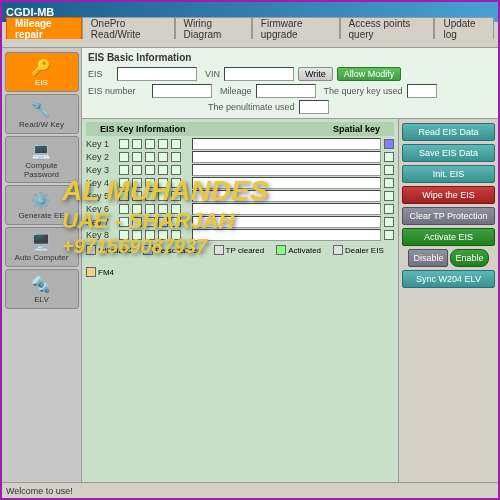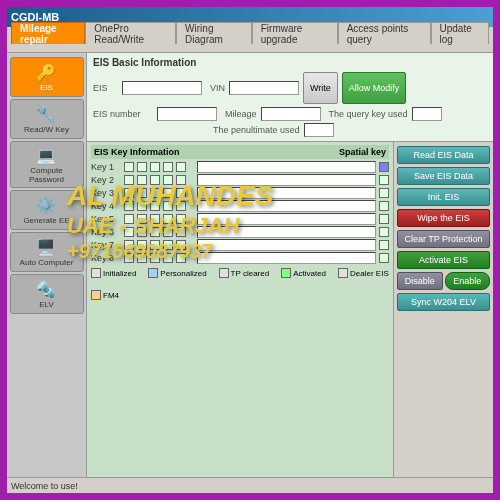--- a/index.html
+++ b/index.html
@@ -1,18 +1,18 @@
 <!DOCTYPE html>
 <html><head>
   <meta charset="utf-8">
   <style>
     * { box-sizing: border-box; margin: 0; padding: 0; font-family: Arial, sans-serif; }
     body { width: 500px; height: 500px; overflow: hidden; background: #2a2a2a; }
     
-    .window { width: 500px; height: 500px; background: #d4d0c8; border: 7px solid #a21caf; display: flex; flex-direction: column; }
+    .window { width: 500px; height: 500px; background: #d4d0c8; border: 2px solid #a21caf; display: flex; flex-direction: column; }
     
     
     .title-bar { background: linear-gradient(to right, #1a5c8a, #4a9fd4); height: 20px; display: flex; align-items: center; justify-content: space-between; padding: 0 4px; flex-shrink: 0; }
     .title-bar-left { display: flex; align-items: center; gap: 4px; }
     .title-bar-title { color: white; font-size: 11px; font-weight: bold; }
     .title-bar-right { display: flex; align-items: center; gap: 2px; }
     .title-btn { width: 14px; height: 14px; border: 1px solid #aaa; font-size: 9px; display: flex; align-items: center; justify-content: center; cursor: pointer; color: #333; }
     .title-btn.minimize { background: #d4d0c8; }
     .title-btn.maximize { background: #d4d0c8; }
     .title-btn.close { background: #c04040; color: white; }
@@ -29,30 +29,30 @@
     .sidebar-icon { width: 28px; height: 20px; display: flex; align-items: center; justify-content: center; font-size: 16px; }
     .sidebar-label { font-size: 8px; margin-top: 1px; }
     
     
     .right-panel { flex: 1; display: flex; flex-direction: column; }
     
     
     .top-section { background: #e8f4e8; border-bottom: 1px solid #999; padding: 4px 6px; flex-shrink: 0; }
     .section-title { font-size: 10px; font-weight: bold; color: #333; margin-bottom: 4px; }
     .info-input { height: 14px; border: 1px inset #999; background: white; font-size: 9px; padding: 0 2px; width: 100%; }
-    .btn-small { padding: 10px 6px; font-size: 9px; background: linear-gradient(to bottom, #e8e8e8, #c8c8c8); border: 1px solid #888; cursor: pointer; border-radius: 2px; white-space: nowrap; }
+    .btn-small { padding: 1px 6px; font-size: 9px; background: linear-gradient(to bottom, #e8e8e8, #c8c8c8); border: 1px solid #888; cursor: pointer; border-radius: 2px; white-space: nowrap; }
     .btn-green { background: linear-gradient(to bottom, #60c060, #40a040); color: white; border-color: #2a7a2a; }
     .key-row { display: flex; gap: 3px; align-items: center; margin-bottom: 1px; }
     .key-checkbox { width: 10px; height: 10px; border: 1px solid #666; background: #e0ffe0; flex-shrink: 0; }
     .key-checkbox.blue { background: #8080ff; }
     .key-label { font-size: 9px; color: #333; width: 30px; flex-shrink: 0; }
     .key-input { height: 12px; border: 1px inset #999; background: white; font-size: 8px; flex: 1; }
     
     
-    .action-btns { width: 100px; background: #d4d0c8; border-left: 1px solid #999; display: flex; flex-direction: column; padding: 4px 3px; gap: 3px; flex-shrink: 0; }
+    .action-btns { width: 100px; background: #d4d0c8; border-left: 1px solid #999; display: flex; flex-direction: column; padding: 4px 3px; gap: 3px; flex-shrink: 0; align-items: center; }
     .action-btn { padding: 3px 4px; font-size: 9px; background: linear-gradient(to bottom, #5cb8b8, #3a9090); color: white; border: 1px solid #2a7070; cursor: pointer; border-radius: 2px; text-align: center; width: 100%; }
     .action-btn.red { background: linear-gradient(to bottom, #c84040, #a02020); border-color: #801010; }
     .action-btn.gray { background: linear-gradient(to bottom, #9090a0, #707080); border-color: #505060; }
     .action-btn.green { background: linear-gradient(to bottom, #40a040, #208020); border-color: #106010; }
     .action-btn-row { display: flex; gap: 2px; }
     .action-btn.half { flex: 1; }
     .action-btn.disable { background: linear-gradient(to bottom, #9090a0, #707080); border-color: #505060; }
     .action-btn.enable { background: linear-gradient(to bottom, #40a040, #208020); border-color: #106010; border-radius: 8px; }
     
     
@@ -155,21 +155,21 @@
         <div style="display:flex; gap:4px; align-items:center; font-size:9px; margin-left:120px;">
           <span style="color:#555;white-space:nowrap;">The penultimate used</span>
           <input class="info-input" style="width: 30px;">
         </div>
       </div>
 
       <div style="display:flex; flex:1; overflow:hidden;">
 
         <div style="flex:1; background:#c8e0c8; overflow:auto; padding:3px 4px;">
 
-          <div style="display:flex; gap:4px; align-items:center; margin-bottom:2px; background:#b0d0b0; padding:2px 3px; font-size:9px; font-weight:bold;">
+          <div style="display:flex; gap:4px; align-items:center; margin-bottom:2px; background:#b0d0b0; padding:2px 14px; font-size:9px; font-weight:bold;">
             <span style="flex:1;">EIS Key Information</span>
             <span style="margin-left:40px;">Spatial key</span>
           </div>
 
           <div>
 
             <div class="key-row">
               <span class="key-label">Key 1</span>
               <div class="key-checkbox"></div>
               <div class="key-checkbox"></div>

